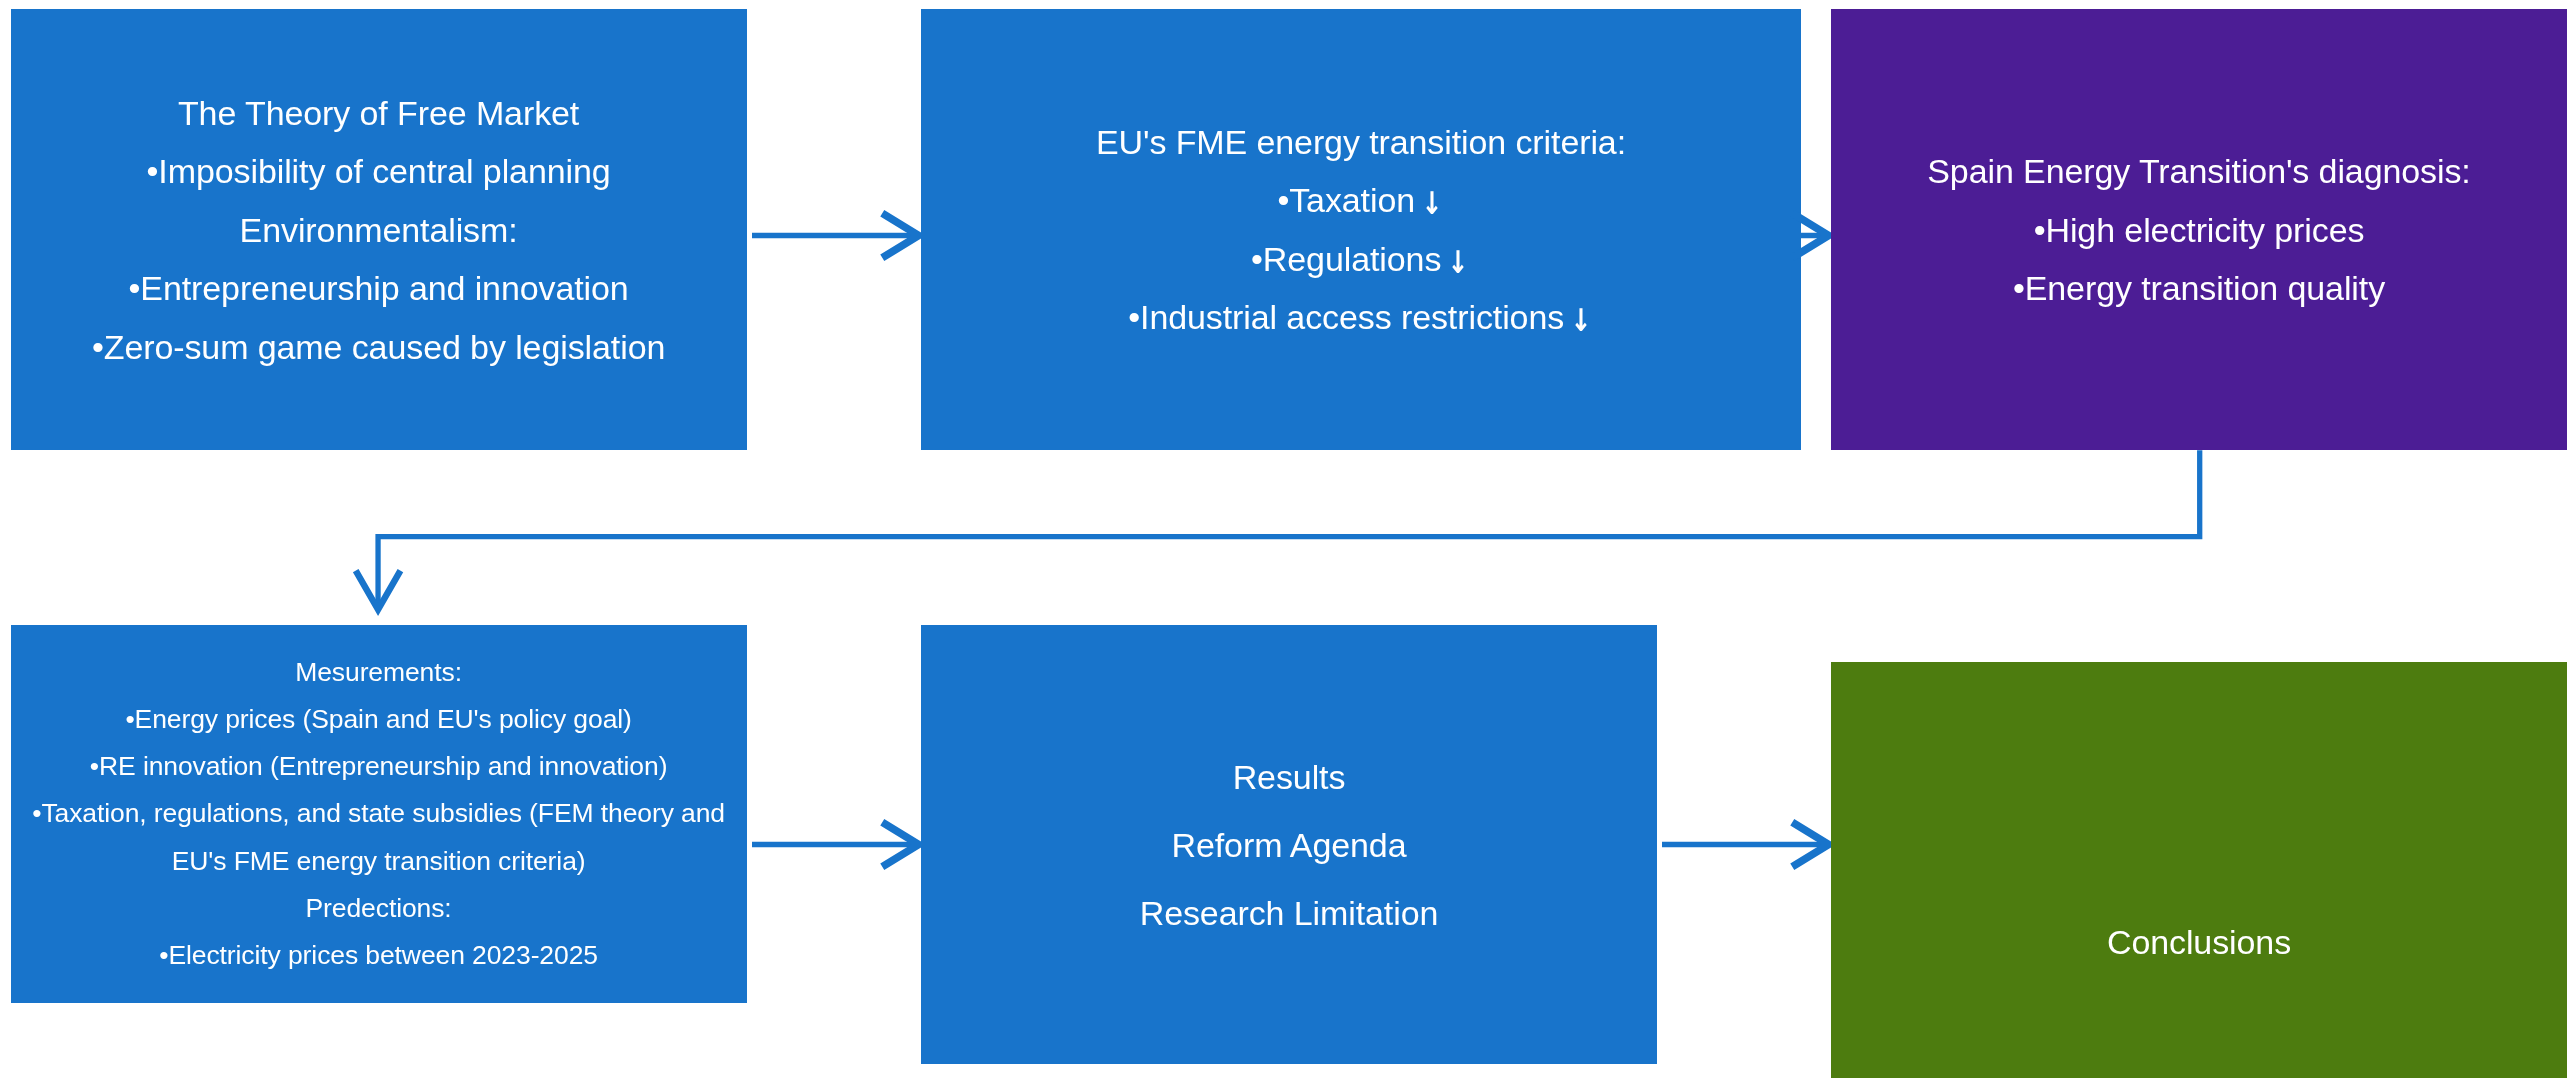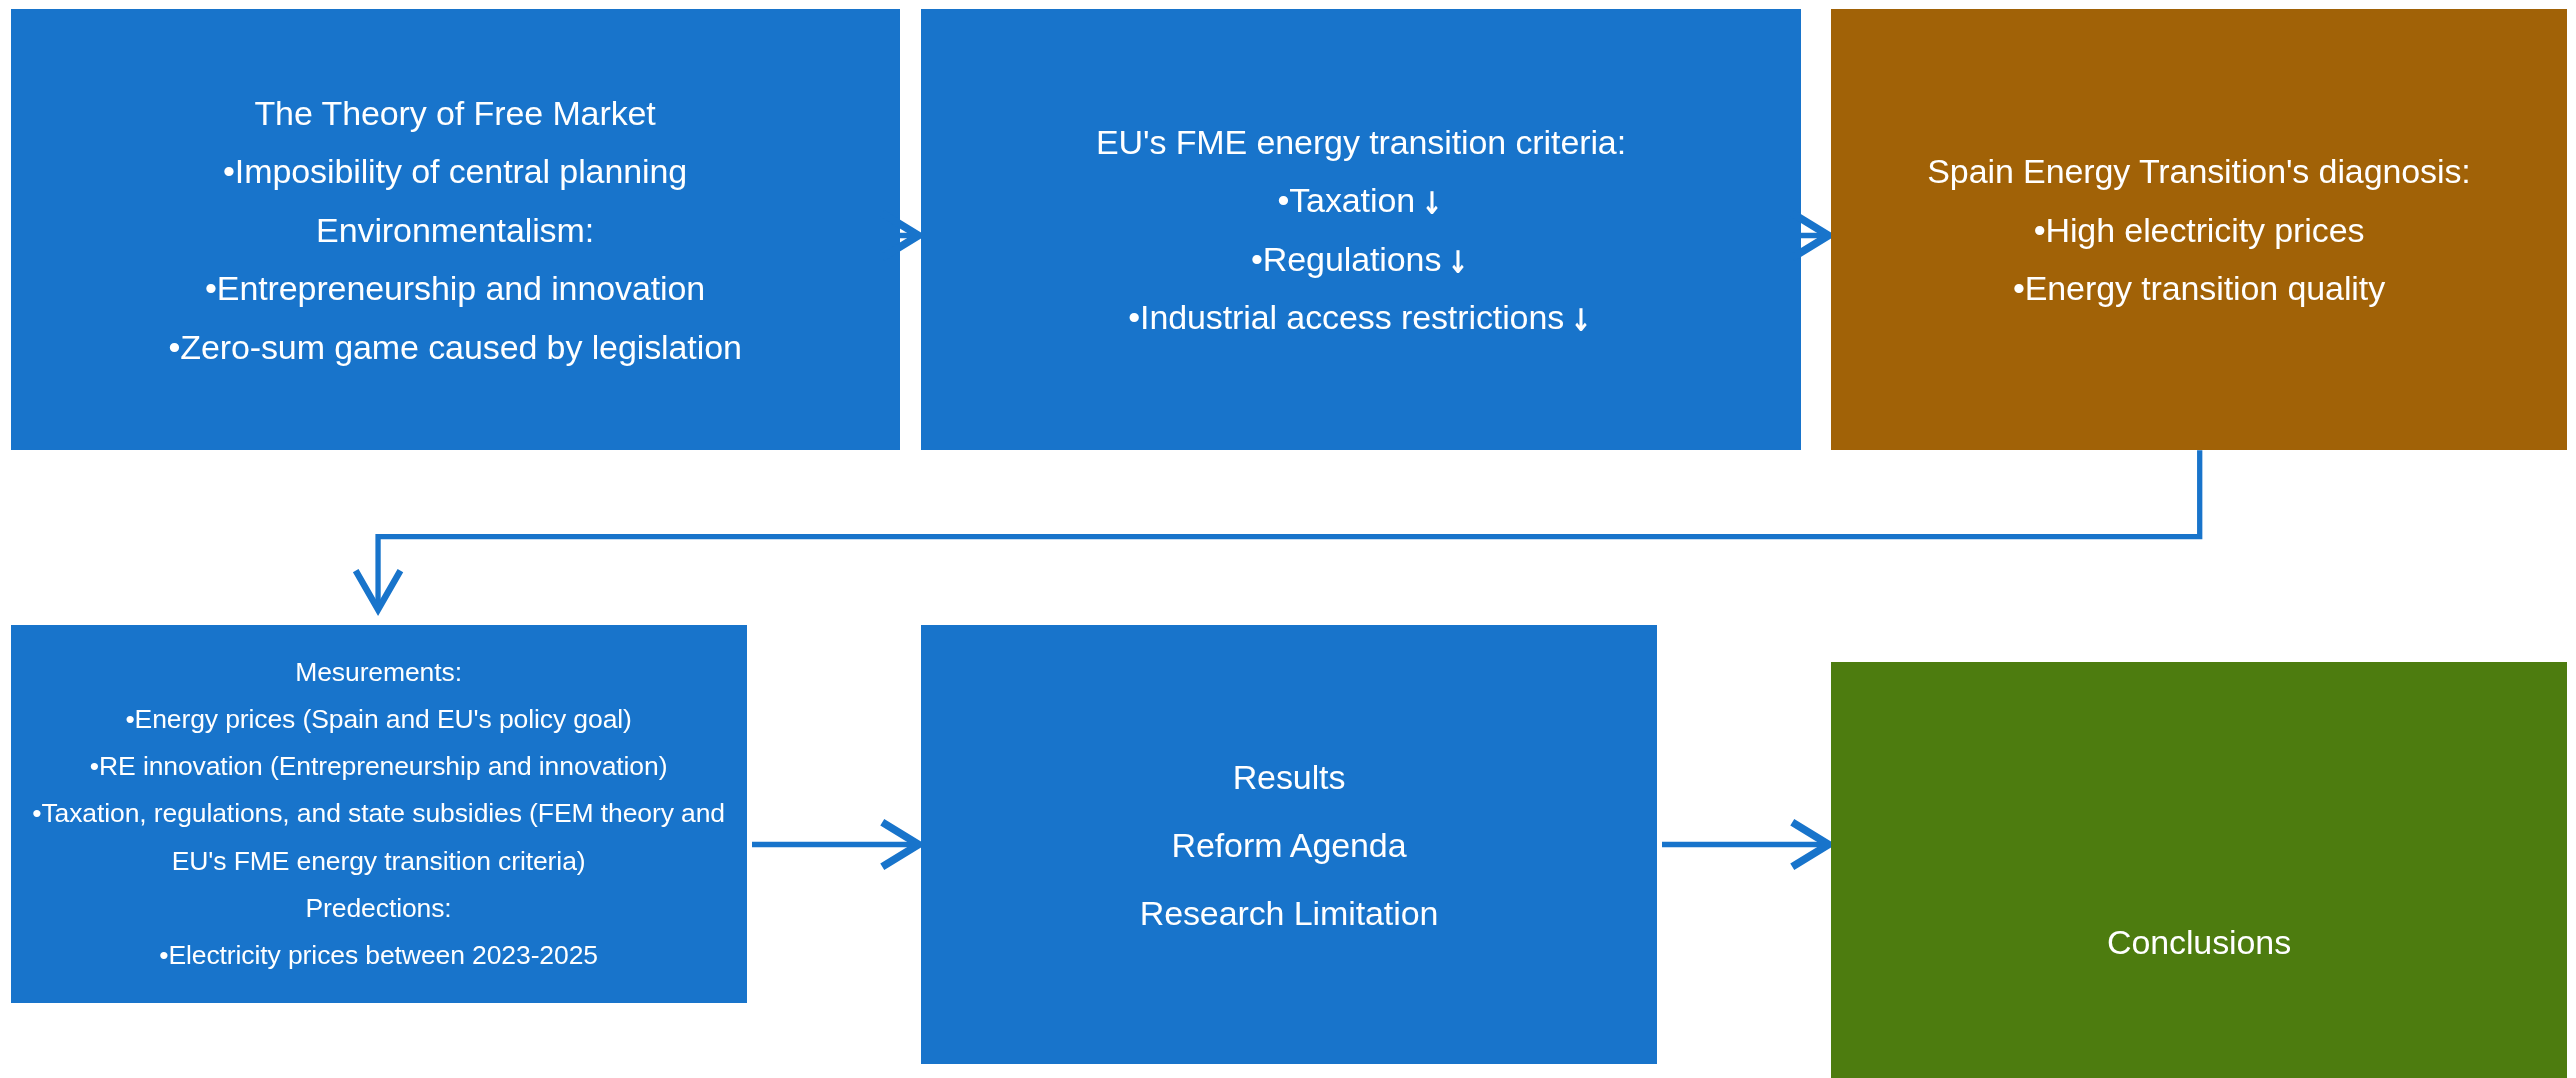--- a/index.html
+++ b/index.html
@@ -72,21 +72,21 @@
     transform: translateY(2.4px) scaleX(0.8);
     margin-left: 3.5px;
     font-size: 0.92em;
   }
 </style>
 </head>
 <body style="background: rgb(255, 255, 255);">
 
 <div id="canvas" style="background: rgb(255, 255, 255);">
 
-  <div class="box t1" style="left: 10.6px; top: 9.4px; width: 889px; height: 441px; background: rgb(24, 116, 203); color: rgb(255, 255, 255);">
+  <div class="box t1" style="left: 10.6px; top: 9.4px; width: 736px; height: 441px; background: rgb(24, 116, 203); color: rgb(255, 255, 255);">
     <div class="lines">
       <span class="line">The Theory of Free Market</span>
       <span class="line">•Imposibility of central planning</span>
       <span class="line">Environmentalism:</span>
       <span class="line">•Entrepreneurship and innovation</span>
       <span class="line">•Zero-sum game caused by legislation</span>
     </div>
   </div>
 
   <div class="arrow-h" style="left:752px; top:235px; width:169px;">
@@ -105,21 +105,21 @@
     </div>
   </div>
 
   <div class="arrow-h" style="left:1662px; top:235px; width:169px;">
     <svg width="169" height="71" viewBox="0 0 288 120" style="margin-top:-35px;">
       <line x1="0" y1="60" x2="282" y2="60" stroke="#1874cb" stroke-width="9"></line>
       <polyline points="222,22 284,60 222,98" fill="none" stroke="#1874cb" stroke-width="13" stroke-linecap="butt" stroke-linejoin="miter"></polyline>
     </svg>
   </div>
 
-  <div class="box t3" style="left: 1831px; top: 9.4px; width: 736px; height: 441px; background: #a16207; color: rgb(255, 255, 255); align-items: flex-end;">
+  <div class="box t3" style="left: 1831px; top: 9.4px; width: 736px; height: 441px; background: #4c1d95; color: rgb(255, 255, 255); align-items: flex-end;">
     <div class="lines">
       <span class="line">Spain Energy Transition's diagnosis:</span>
       <span class="line">•High electricity prices</span>
       <span class="line">•Energy transition quality</span>
     </div>
   </div>
 
   <div class="elbow" style="left:341px; top:447px; width:1894px; height:171px;">
     <svg width="1894" height="171" viewBox="0 0 3220 290">
       <polyline points="3160,5 3160,152 63,152 63,270" fill="none" stroke="#1874cb" stroke-width="9" stroke-linecap="butt" stroke-linejoin="miter"></polyline>

